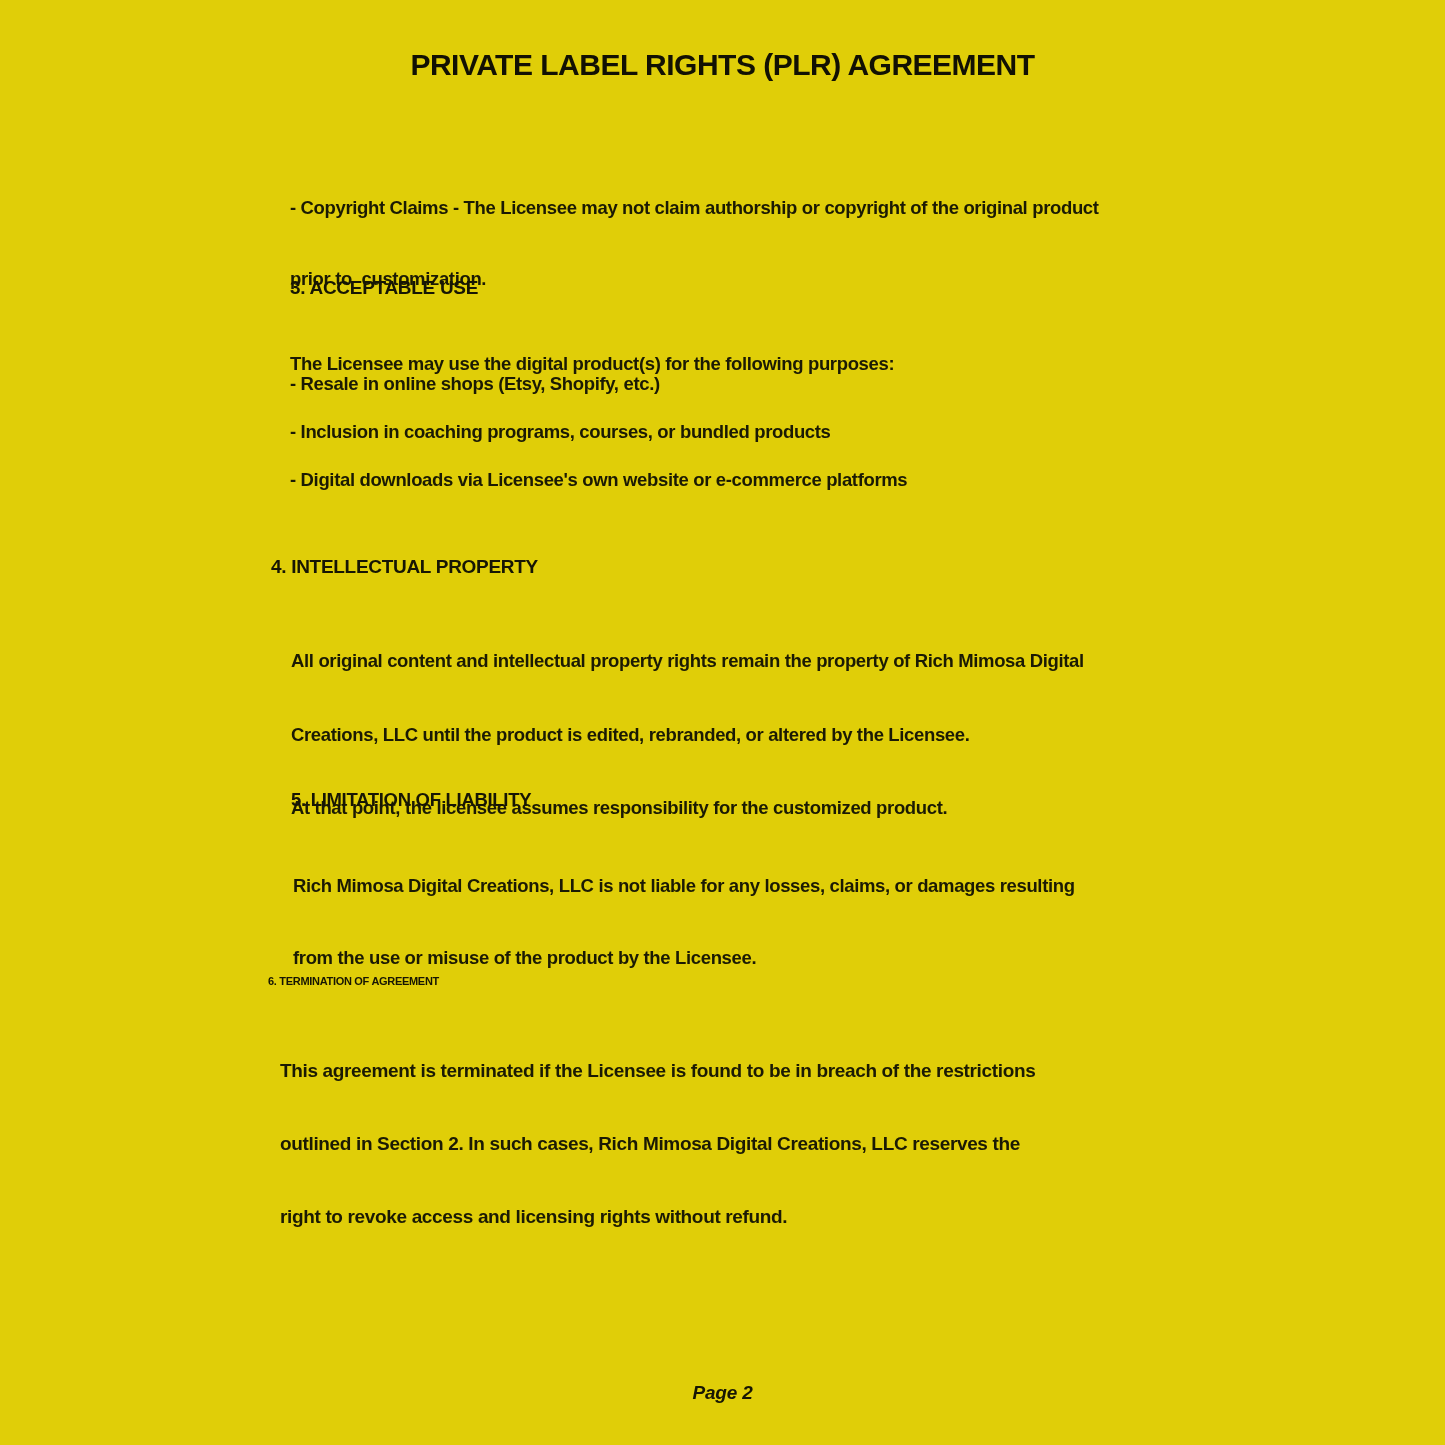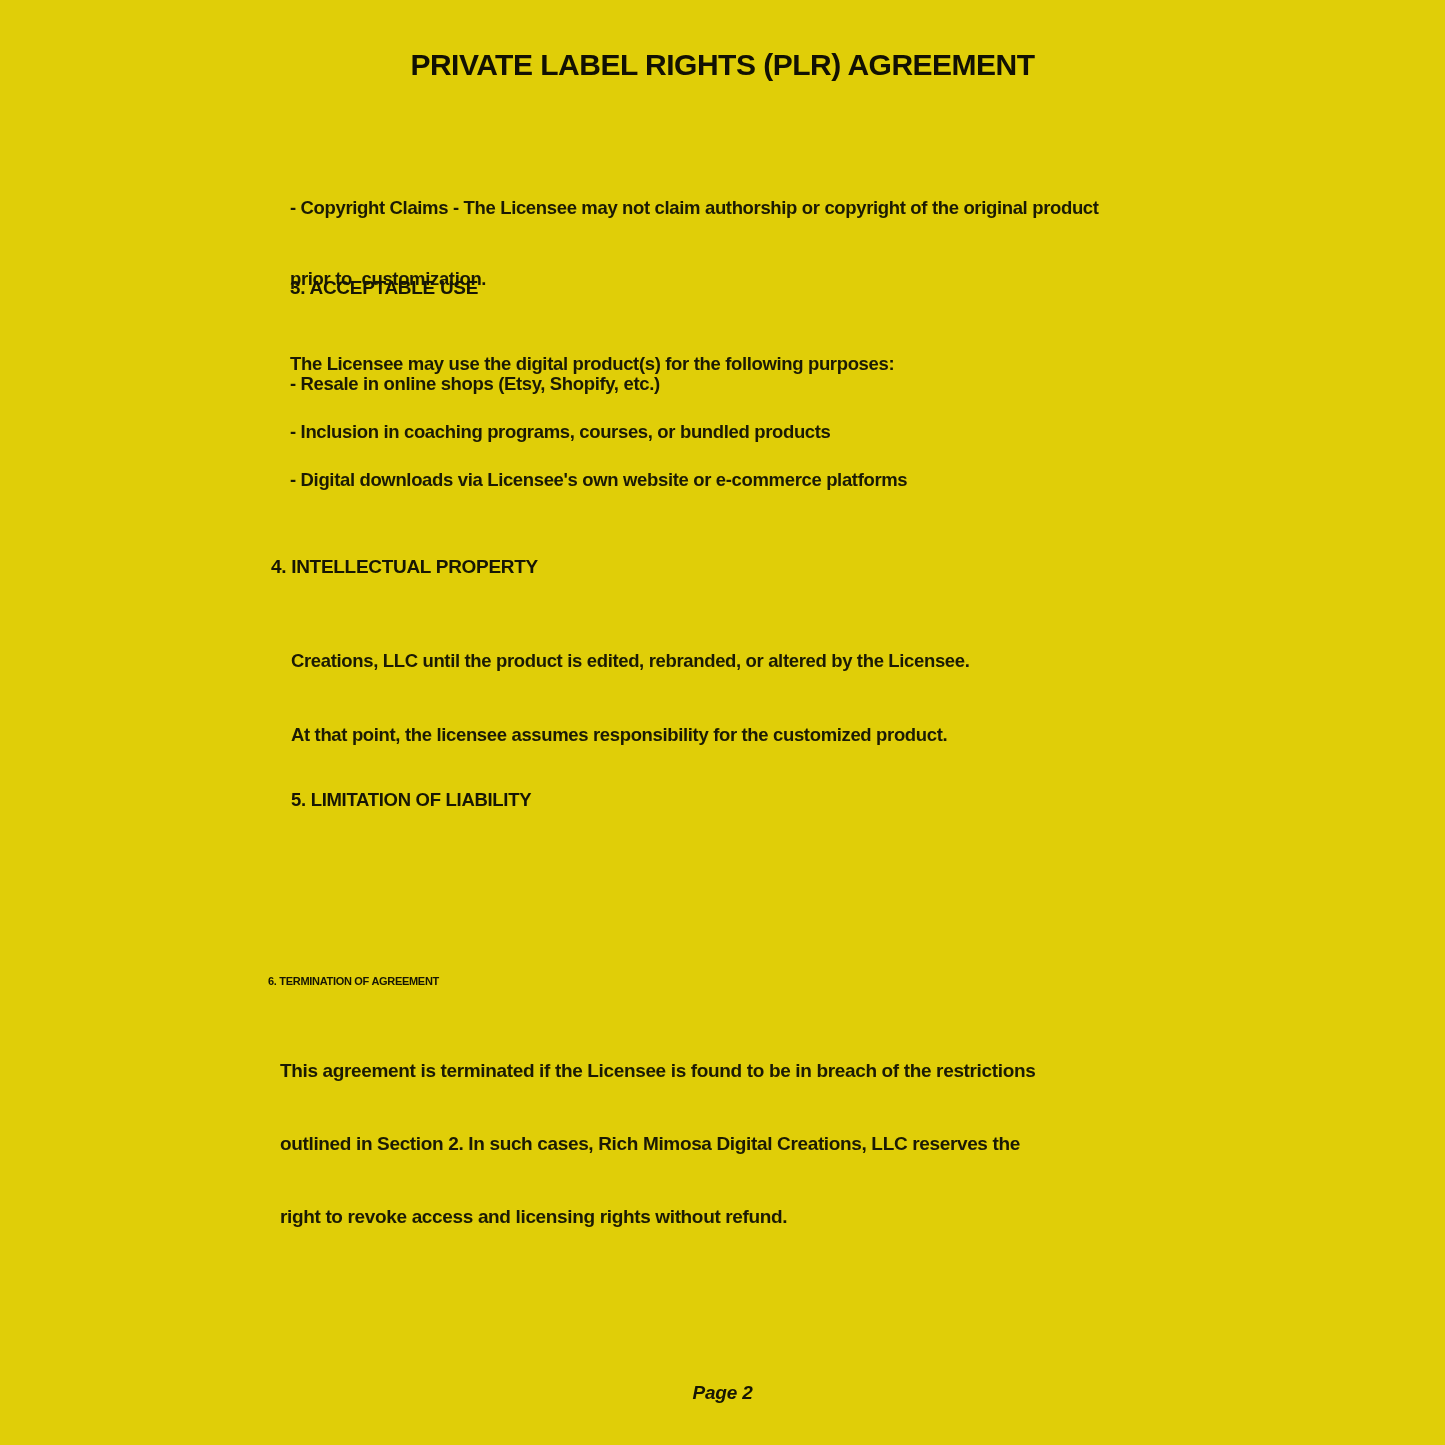--- a/index.html
+++ b/index.html
@@ -99,25 +99,30 @@
   </div>
 
   <h2 class="heading s3-heading">3. ACCEPTABLE USE</h2>
   <div class="block s3-intro">The Licensee may use the digital product(s) for the following purposes:</div>
   <div class="block s3-bullet-1">- Resale in online shops (Etsy, Shopify, etc.)</div>
   <div class="block s3-bullet-3">- Digital downloads via Licensee's own website or e-commerce platforms</div>
   <div class="block s3-bullet-2">- Inclusion in coaching programs, courses, or bundled products</div>
 
   <h2 class="heading s4-heading">4. INTELLECTUAL PROPERTY</h2>
   <div class="block s4-para">
+    <div class="line">All original content and intellectual property rights remain the property of Rich Mimosa Digital</div>
     <div class="line">Creations, LLC until the product is edited, rebranded, or altered by the Licensee.</div>
     <div class="line">At that point, the licensee assumes responsibility for the customized product.</div>
   </div>
 
   <h2 class="heading s5-heading">5. LIMITATION OF LIABILITY</h2>
+  <div class="block s5-para">
+    <div class="line">Rich Mimosa Digital Creations, LLC is not liable for any losses, claims, or damages resulting</div>
+    <div class="line">from the use or misuse of the product by the Licensee.</div>
+  </div>
 
   <h2 class="heading s6-heading">6. TERMINATION OF AGREEMENT</h2>
   <div class="block s6-para">
     <div class="line">This agreement is terminated if the Licensee is found to be in breach of the restrictions</div>
     <div class="line">outlined in Section 2. In such cases, Rich Mimosa Digital Creations, LLC reserves the</div>
     <div class="line">right to revoke access and licensing rights without refund.</div>
   </div>
 
   <div class="footer">Page 2</div>
 

